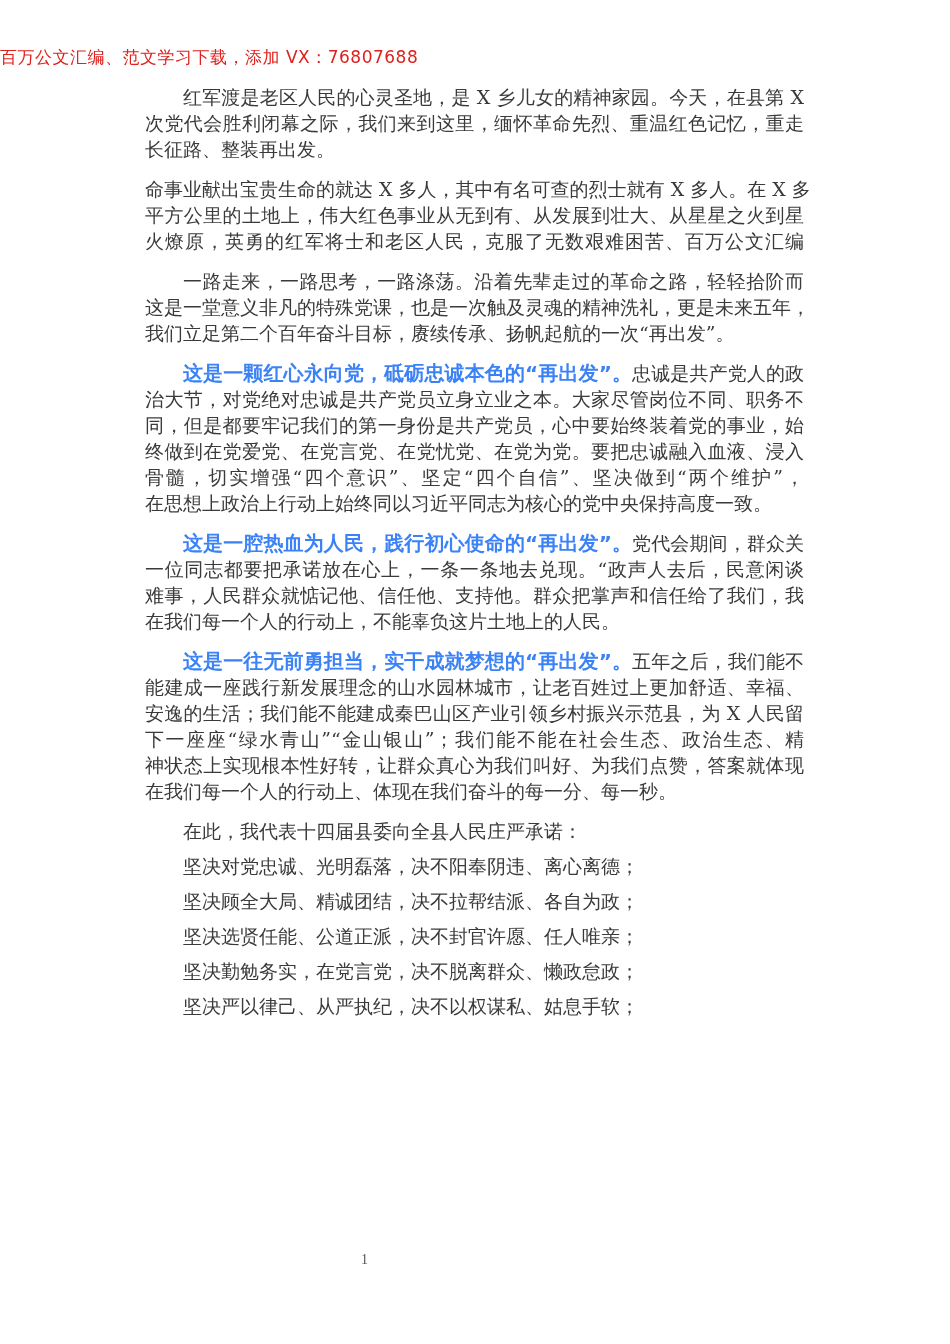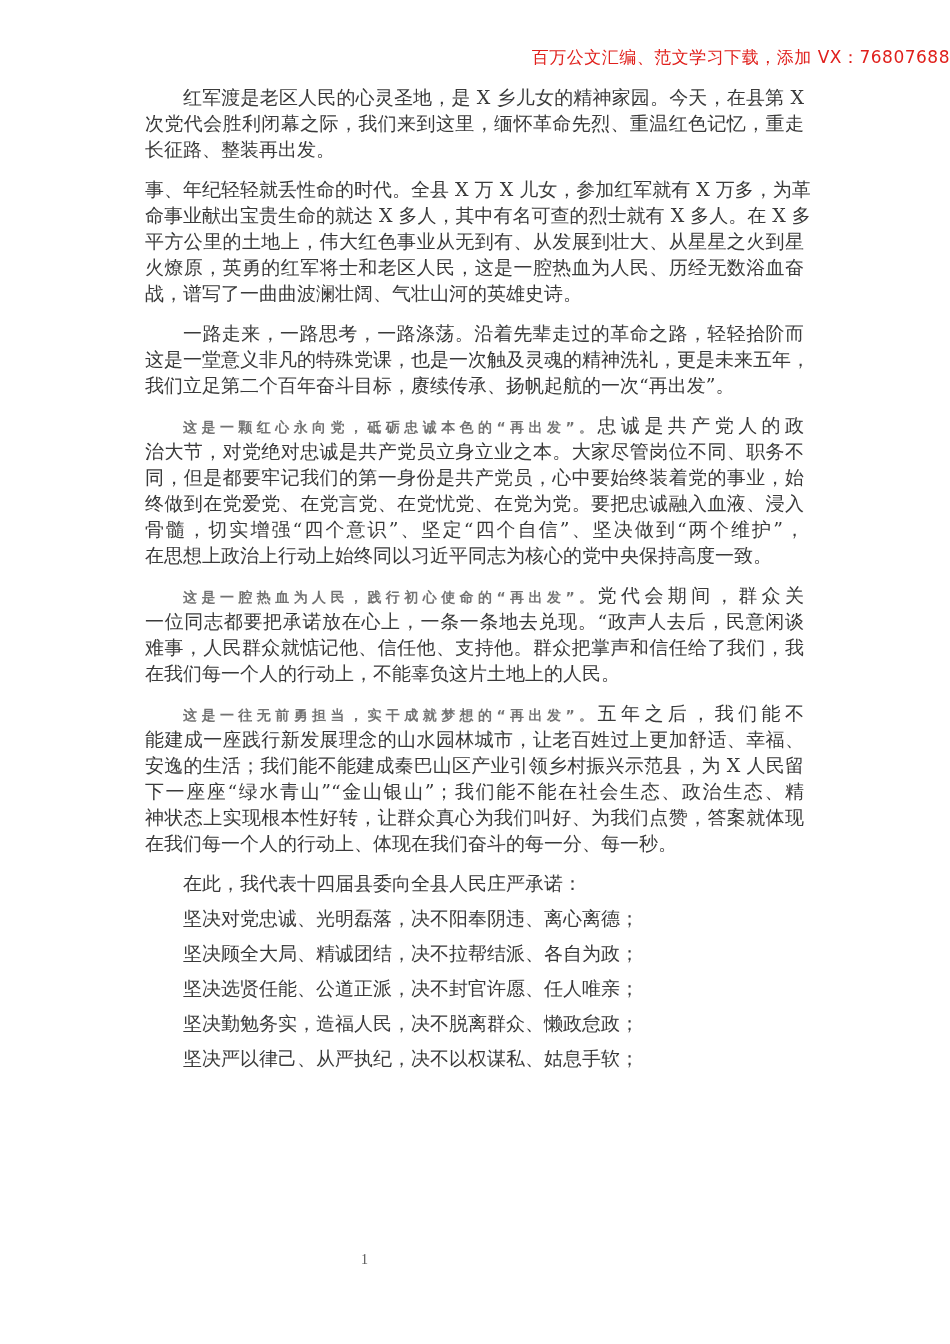--- a/index.html
+++ b/index.html
@@ -1,50 +1,48 @@
 <!DOCTYPE html>
 <html><head>
   <meta charset="utf-8">
   <style>
     html, body { margin: 0; padding: 0; background: #ffffff; }
     body { width: 950px; height: 1344px; position: relative; overflow: hidden;
            font-family: "DejaVu Serif", "Liberation Serif", serif; color: #3a3a3a; }
-    .banner { position: absolute; top: 46px; left: 0; width: 950px; text-align: right;
+    .banner { position: absolute; top: 46px; left: 0; width: 950px; text-align: left;
               font-family: "DejaVu Sans", "Liberation Sans", sans-serif; font-size: 17px;
               color: #e0201c; letter-spacing: 0.5px; }
     .page { position: absolute; left: 145px; top: 84px; width: 672px; }
     .para { margin: 0 13px 14px 0; }
     .line { display: block; height: 26px; line-height: 26px; font-size: 19px; white-space: nowrap;
             text-align: justify; text-align-last: justify; overflow: visible; }
     .line.last { text-align-last: left; }
     .indent { padding-left: 38px; }
-    .bold { font-weight: bold; color: #737373; font-family: "DejaVu Sans", "Liberation Sans", sans-serif; font-size: 14px; }
+    .bold { font-weight: bold; color: #3b82f6; font-family: "DejaVu Sans", "Liberation Sans", sans-serif; font-size: 20px; }
     .single { margin-bottom: 9px; }
     .pagenum { position: absolute; top: 1252px; left: 361px; font-size: 14px; color: #555;
                font-family: "Liberation Serif", serif; }
   </style>
 </head>
 <body>
 
 <div class="banner">百万公文汇编、范文学习下载，添加 VX：76807688</div>
 
 <div class="page">
 
   <div class="para">
     <span class="line indent">红军渡是老区人民的心灵圣地，是 X 乡儿女的精神家园。今天，在县第 X</span>
     <span class="line">次党代会胜利闭幕之际，我们来到这里，缅怀革命先烈、重温红色记忆，重走</span>
     <span class="line last">长征路、整装再出发。</span>
   </div>
 
   <div class="para">
-    <span class="line">事、年纪轻轻就丢性命的时代。全县 X 万 X 儿女，参加红军就有 X 万多，为革</span>
     <span class="line">命事业献出宝贵生命的就达 X 多人，其中有名可查的烈士就有 X 多人。在 X 多</span>
     <span class="line">平方公里的土地上，伟大红色事业从无到有、从发展到壮大、从星星之火到星</span>
-    <span class="line">火燎原，英勇的红军将士和老区人民，这是一腔热血为人民、历经无数浴血奋</span>
-    <span class="line last">战，谱写了一曲曲波澜壮阔、气壮山河的英雄史诗。</span>
+    <span class="line">火燎原，英勇的红军将士和老区人民，克服了无数艰难困苦、百万公文汇编</span>
   </div>
 
   <div class="para">
     <span class="line indent">一路走来，一路思考，一路涤荡。沿着先辈走过的革命之路，轻轻拾阶而</span>
     <span class="line">这是一堂意义非凡的特殊党课，也是一次触及灵魂的精神洗礼，更是未来五年，</span>
     <span class="line last">我们立足第二个百年奋斗目标，赓续传承、扬帆起航的一次“再出发”。</span>
   </div>
 
   <div class="para">
     <span class="line indent"><span class="bold">这是一颗红心永向党，砥砺忠诚本色的“再出发”。</span><span>忠诚是共产党人的政</span></span>
@@ -77,20 +75,20 @@
   <div class="para single">
     <span class="line indent last">坚决对党忠诚、光明磊落，决不阳奉阴违、离心离德；</span>
   </div>
   <div class="para single">
     <span class="line indent last">坚决顾全大局、精诚团结，决不拉帮结派、各自为政；</span>
   </div>
   <div class="para single">
     <span class="line indent last">坚决选贤任能、公道正派，决不封官许愿、任人唯亲；</span>
   </div>
   <div class="para single">
-    <span class="line indent last">坚决勤勉务实，造福人民，决不脱离群众、懒政怠政；</span>
+    <span class="line indent last">坚决勤勉务实，在党言党，决不脱离群众、懒政怠政；</span>
   </div>
   <div class="para single">
     <span class="line indent last">坚决严以律己、从严执纪，决不以权谋私、姑息手软；</span>
   </div>
 </div>
 
 <div class="pagenum">1</div>
 
 </body></html>

